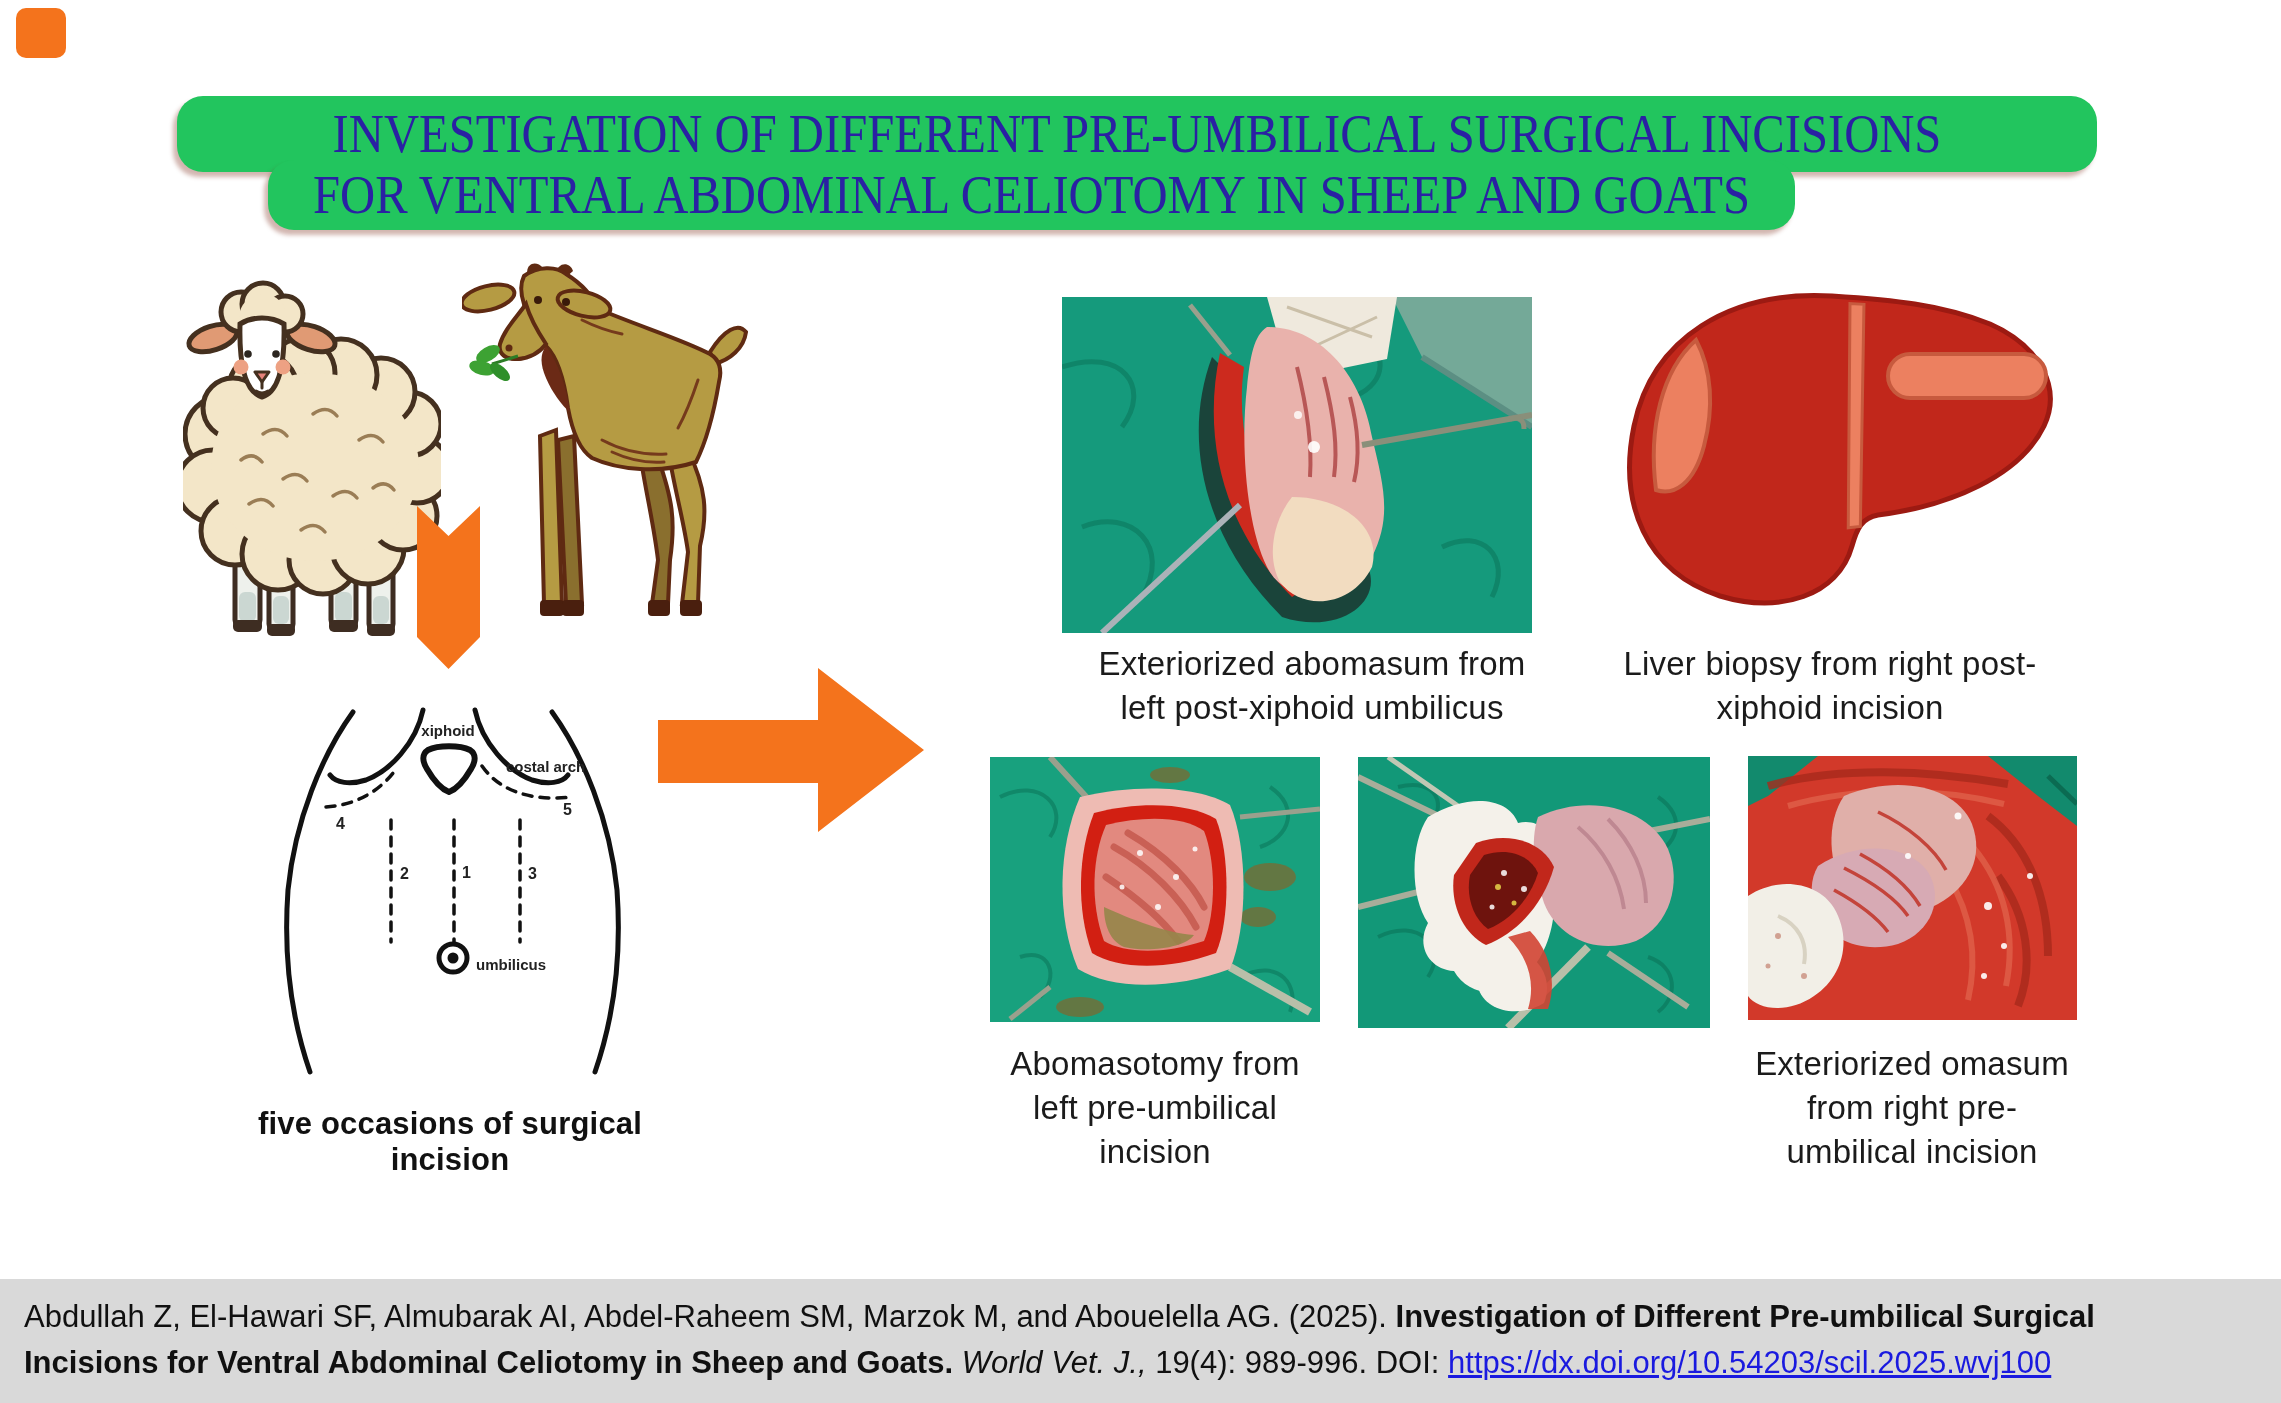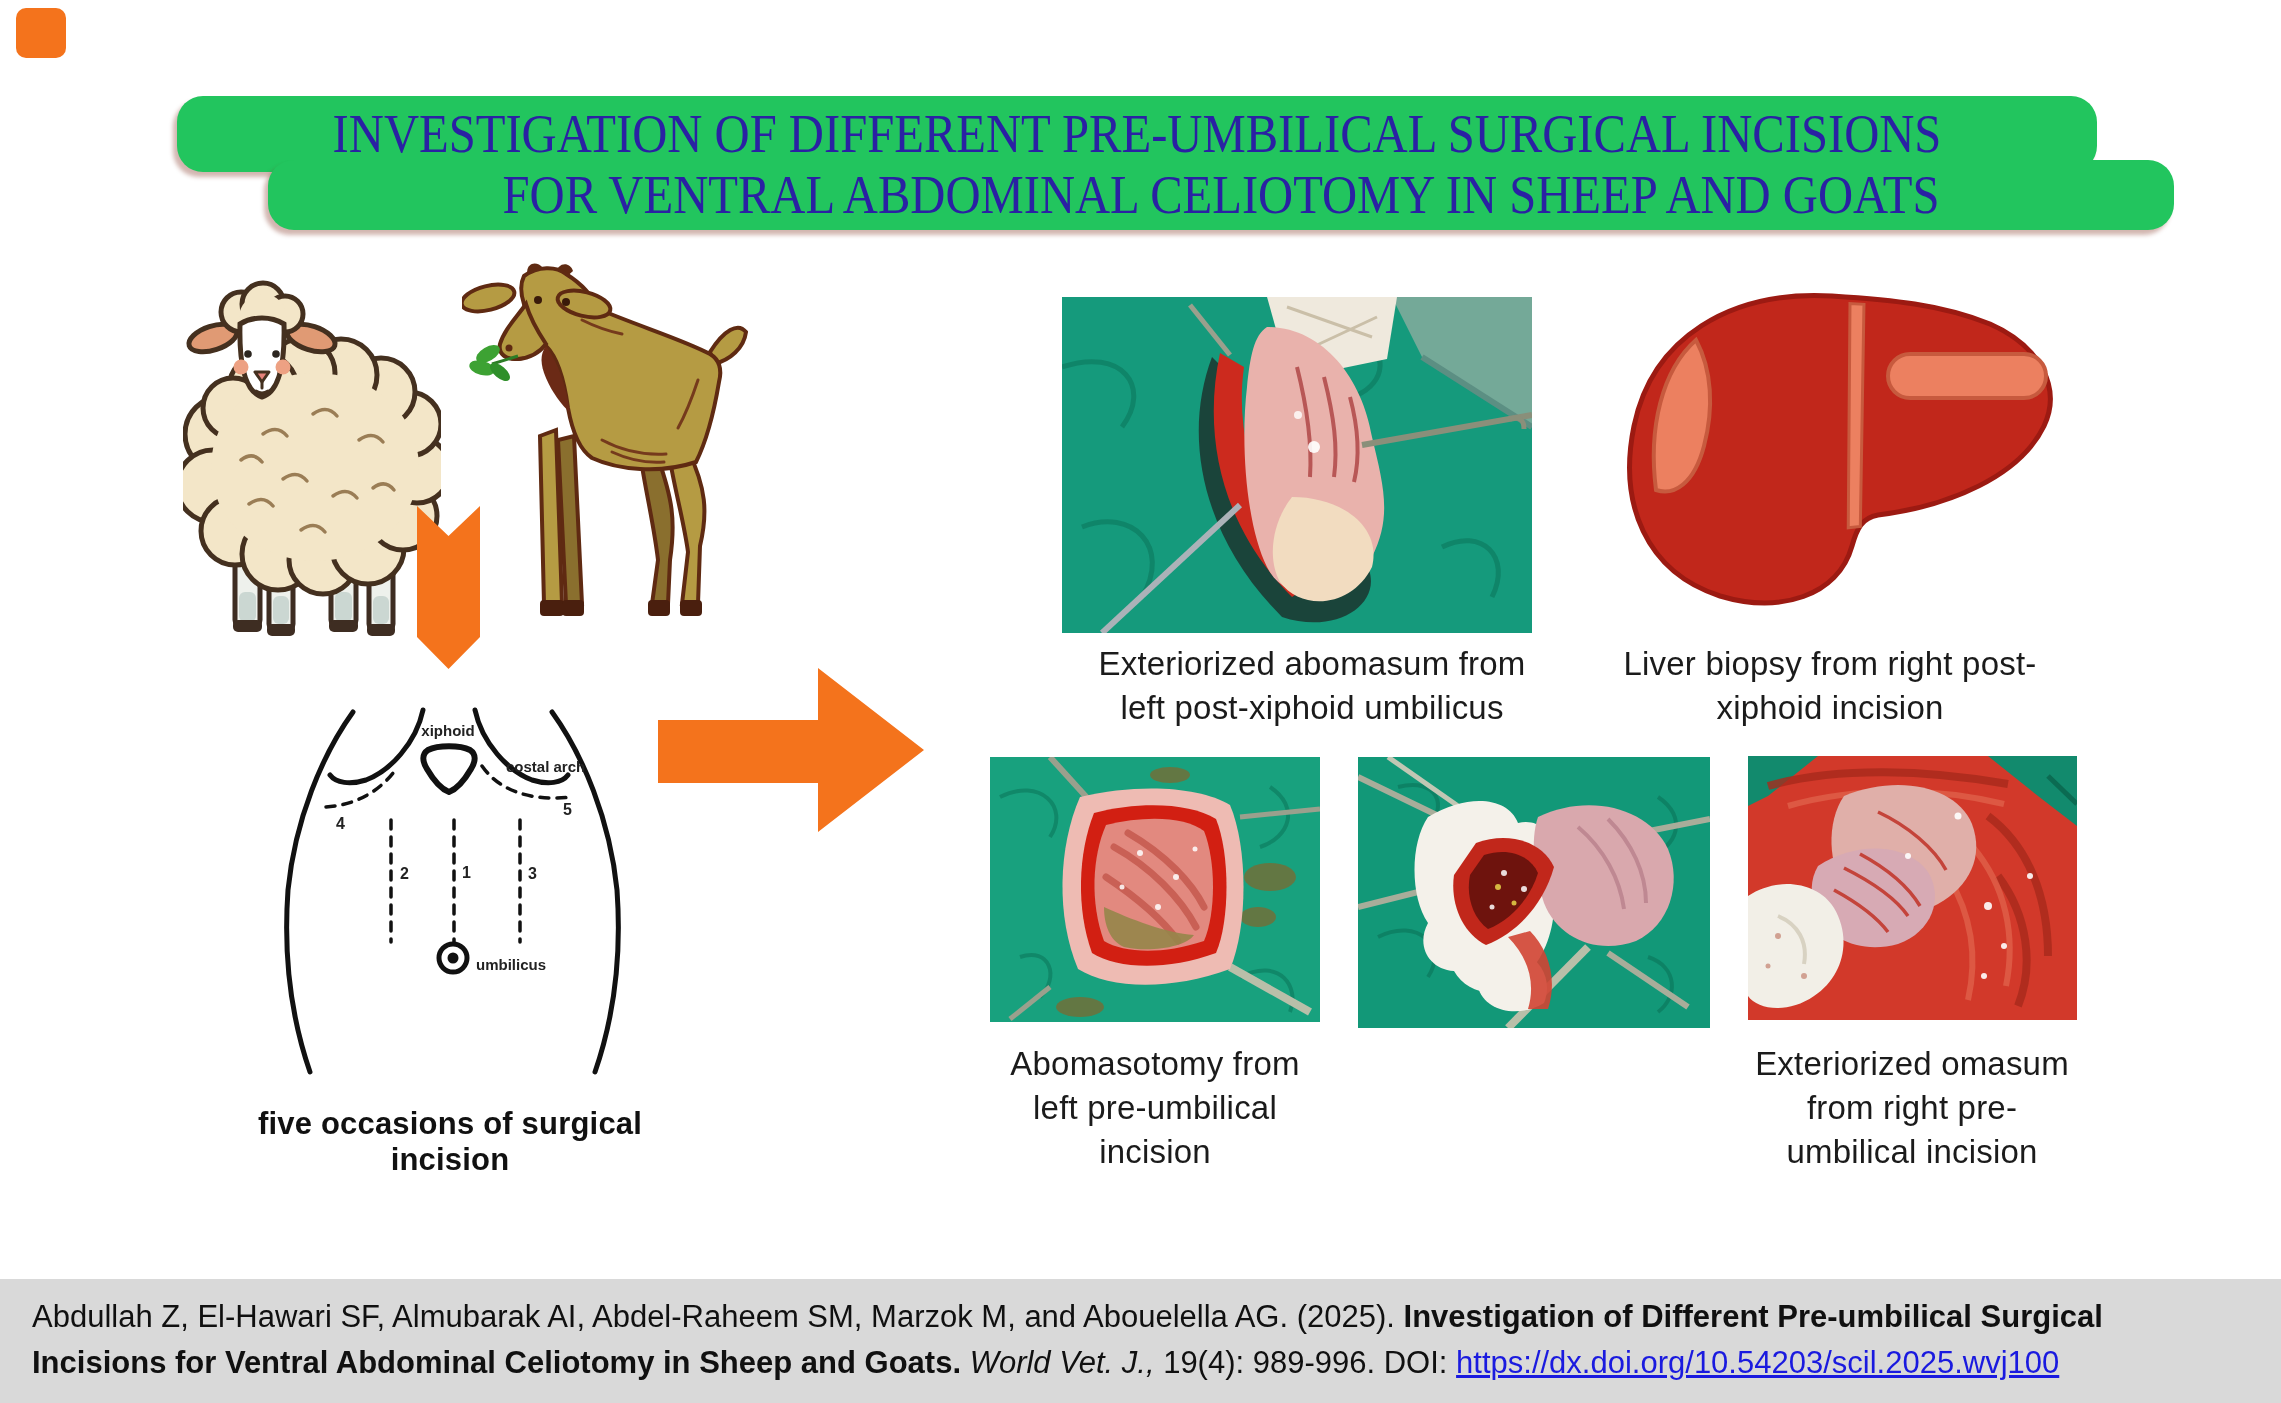--- a/index.html
+++ b/index.html
@@ -16,37 +16,37 @@
 
   
   .cap{font-size:33px;line-height:1.34;color:#1b1b1b;text-align:center;letter-spacing:.2px;}
   .diagram-cap{font-size:31px;font-weight:700;color:#111;text-align:center;letter-spacing:.2px;}
 
   
   .diag-label{font:700 15px "Liberation Sans",sans-serif;fill:#222;}
   .diag-num{font:700 16px "Liberation Sans",sans-serif;fill:#222;}
 
   
-  .citation{background:#D9D9D9;padding:15px 24px 0 32px;box-sizing:border-box;
+  .citation{background:#D9D9D9;padding:15px 24px 0 24px;box-sizing:border-box;
             font-size:31px;line-height:46px;color:#101010;}
   .cit-b{font-weight:700;}
   .cit-i{font-style:italic;}
   .cit-link{color:#1A1ADF;text-decoration:underline;}
 </style>
 </head>
 <body>
 
 <div class="page">
 
   <div class="abs corner-accent" style="left:16px;top:8px;width:50px;height:50px;"></div>
 
   <div class="abs banner-rect" style="left:177px;top:96px;width:1920px;height:76px;">
     <div class="banner-text">INVESTIGATION OF DIFFERENT PRE-UMBILICAL SURGICAL INCISIONS</div>
   </div>
-  <div class="abs banner-rect" style="left:268px;top:160px;width:1906px;height:70px;">
+  <div class="abs banner-rect" style="left:268px;top:160px;width:1527px;height:70px;">
     <div class="banner-text">FOR VENTRAL ABDOMINAL CELIOTOMY IN SHEEP AND GOATS</div>
   </div>
 
   <svg class="abs" style="left:183px;top:274px;" width="258" height="372" viewBox="0 0 258 372">
 
     <g stroke="#3E2D22" stroke-width="5" fill="#EEF1EC">
       <rect x="52" y="268" width="25" height="86" rx="8"></rect>
       <rect x="86" y="276" width="24" height="82" rx="8"></rect>
       <rect x="148" y="268" width="25" height="86" rx="8"></rect>
       <rect x="186" y="276" width="24" height="82" rx="8"></rect>

